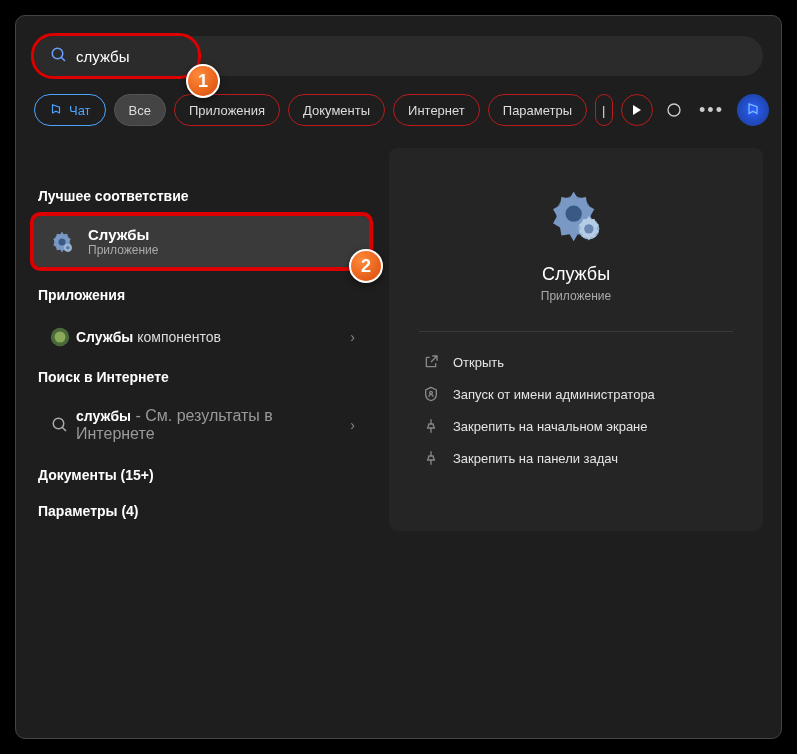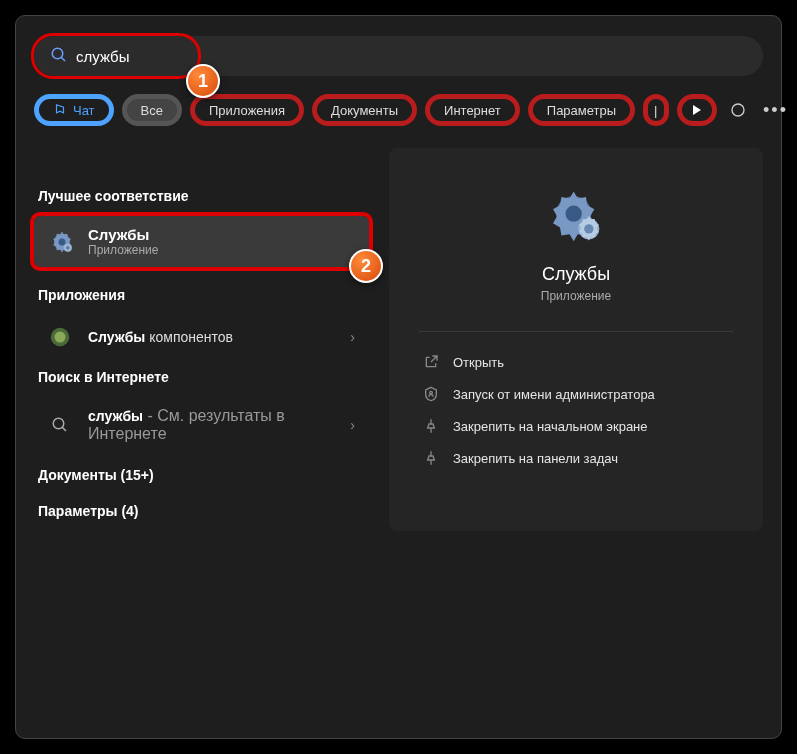--- a/index.html
+++ b/index.html
@@ -5,42 +5,42 @@
 * { margin: 0; padding: 0; box-sizing: border-box; font-family: 'Segoe UI', sans-serif; }
 body { background: #000; width: 797px; height: 754px; overflow: hidden; }
 .window { background: #1e1e1e; border: 1px solid #444; border-radius: 10px; margin: 15px; height: 724px; padding: 20px 18px; color: #fff; position: relative; }
 
 .search-wrap { position: relative; margin-bottom: 18px; }
 .search-box { width: 100%; height: 40px; background: #2b2b2b; border: none; border-radius: 20px; padding: 0 18px 0 42px; color: #fff; font-size: 15px; outline: none; }
 .search-highlight { position: absolute; top: -3px; left: -3px; width: 170px; height: 46px; border: 3px solid #d00; border-radius: 22px; pointer-events: none; }
 .search-icon-inner { position: absolute; left: 16px; top: 10px; width: 18px; height: 18px; }
 
 .filters { display: flex; gap: 8px; margin-bottom: 22px; align-items: center; }
-.pill { height: 32px; padding: 0 14px; border: 5px solid #b91c1c; border-radius: 16px; display: flex; align-items: center; font-size: 13px; color: #ddd; background: transparent; cursor: pointer; white-space: nowrap; gap: 6px; }
+.pill { height: 32px; padding: 0 14px; border: 1px solid #b91c1c; border-radius: 16px; display: flex; align-items: center; font-size: 13px; color: #ddd; background: transparent; cursor: pointer; white-space: nowrap; gap: 6px; }
 .pill.chat { border-color: #4da3ff; color: #4da3ff; }
 .pill.all { background: #444; border-color: #555; }
 .pill.iconOnly { padding: 0 10px; }
 .right-icons { margin-left: auto; display: flex; gap: 12px; align-items: center; }
 .topicon { width: 26px; height: 26px; display: flex; align-items: center; justify-content: center; color: #ccc; cursor: pointer; }
 .bing-circle { width: 32px; height: 32px; border-radius: 50%; background: radial-gradient(circle, #2a5fff 0%, #1a3a8a 100%); display: flex; align-items: center; justify-content: center; }
 
 .main { display: flex; gap: 20px; }
 .left { width: 335px; margin-top: 40px; }
 .right { flex: 1; background: #252525; border-radius: 8px; padding: 30px 20px 20px; }
 
 .section-title { font-size: 14px; font-weight: 600; color: #fff; margin-bottom: 12px; padding-left: 4px; }
 
 .best-match { position: relative; margin-bottom: 20px; }
 .best-match-item { background: #3a3a3a; border-radius: 6px; padding: 10px 14px; display: flex; align-items: center; gap: 12px; }
 .best-highlight { position: absolute; top: -4px; left: -4px; right: -4px; bottom: -4px; border: 4px solid #d00; border-radius: 10px; pointer-events: none; }
 .gear-icon { width: 28px; height: 28px; flex-shrink: 0; }
 .bm-title { font-size: 15px; font-weight: 600; }
 .bm-sub { font-size: 12px; color: #aaa; }
 
-.list-item { display: flex; align-items: center; gap: 16px; padding: 10px 14px; border-radius: 6px; cursor: pointer; position: relative; }
+.list-item { display: flex; align-items: center; gap: 4px; padding: 10px 14px; border-radius: 6px; cursor: pointer; position: relative; }
 .li-icon { width: 24px; height: 24px; flex-shrink: 0; display: flex; align-items: center; justify-content: center; }
 .li-text { flex: 1; font-size: 14px; color: #ddd; }
 .li-text .bold { font-weight: 600; color: #fff; }
 .li-sub { font-size: 16px; color: #999; }
 .chevron { color: #888; font-size: 14px; }
 
 .detail-icon { width: 56px; height: 56px; margin: 10px auto 20px; display: block; }
 .detail-title { text-align: center; font-size: 18px; font-weight: 400; margin-bottom: 4px; }
 .detail-sub { text-align: center; font-size: 12px; color: #aaa; margin-bottom: 28px; }
 .sep { border: none; border-top: 1px solid #3a3a3a; margin: 0 10px 14px; }

